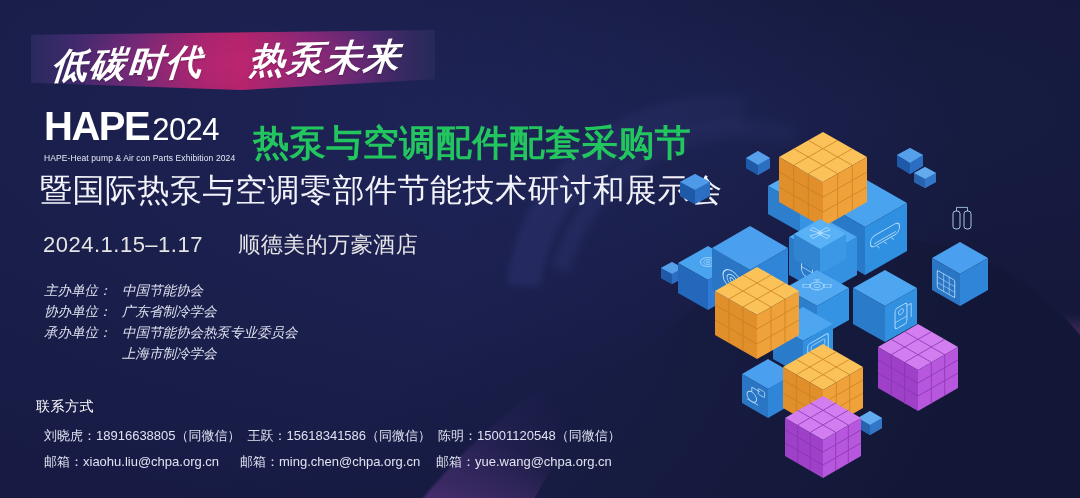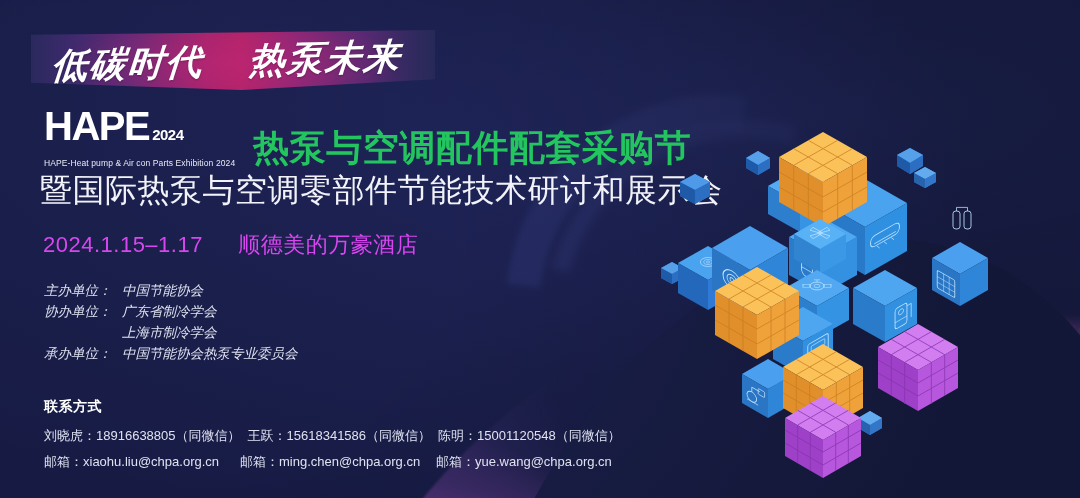--- a/index.html
+++ b/index.html
@@ -149,21 +149,21 @@
     white-space:nowrap;
   }
   .hape-block { position:relative; padding-right:10px; }
   .hape-main {
     display:flex; align-items:baseline;
     color:#ffffff;
     font-weight:bold;
     letter-spacing:-1px;
   }
   .hape-word { font-size:40px; letter-spacing:-1.5px; line-height:40px; }
-  .hape-year { font-size:15px; font-weight:bold; letter-spacing:-0.5px; margin-left:3px; line-height:40px; }
+  .hape-year { font-size:31px; font-weight:normal; letter-spacing:-0.5px; margin-left:3px; line-height:40px; }
   .hape-sub {
     color:#e8eaf5;
     font-size:8.5px;
     letter-spacing:.1px;
     margin-top:3px;
     line-height:10px;
   }
   .title-cn {
     color:#22c55e;
     font-size:36px;
@@ -178,21 +178,21 @@
     color:#f2f3fa;
     font-size:32px;
     font-weight:normal;
     letter-spacing:.5px;
     line-height:40px;
     white-space:nowrap;
   }
   .date-row {
     position:absolute;
     left:43px; top:230px;
-    color:#d946ef;
+    color:#e5e5e5;
     font-size:22px;
     letter-spacing:.5px;
     line-height:30px;
     white-space:nowrap;
   }
   .date-row .sep { display:inline-block; width:22px; }
 
   
   .org-block {
     position:absolute;
@@ -203,24 +203,24 @@
     white-space:nowrap;
   }
   .org-line { display:flex;font-style:italic; }
   .org-label { width:78px; flex:0 0 78px; }
   .org-value { }
   .org-indent { padding-left:78px; }
 
   
   .contact-title {
     position:absolute;
-    left:44px; top:398px;
+    left:36px; top:398px;
     color:#ffffff;
     font-size:14px;
-    font-weight:bold;
+    font-weight:normal;
     letter-spacing:.5px;
   }
   .contact-phones {
     position:absolute;
     left:44px; top:426px;
     color:#dfe2f0;
     font-size:13px;
     line-height:20px;
     white-space:nowrap;
   }
@@ -292,26 +292,26 @@
 
   <div class="org-block">
     <div class="org-line">
       <span class="org-label">主办单位：</span>
       <span class="org-value">中国节能协会</span>
     </div>
     <div class="org-line">
       <span class="org-label">协办单位：</span>
       <span class="org-value">广东省制冷学会</span>
     </div>
-    <div class="org-line org-indent">
-      <span class="org-value">上海市制冷学会</span>
-    </div>
     <div class="org-line">
       <span class="org-label">承办单位：</span>
       <span class="org-value">中国节能协会热泵专业委员会</span>
+    </div>
+    <div class="org-line org-indent">
+      <span class="org-value">上海市制冷学会</span>
     </div>
   </div>
 
   <div class="contact-title">联系方式</div>
 
   <div class="contact-phones">
     <span>刘晓虎：</span><span>18916638805</span><span>（同微信）</span><span class="pgap"></span><span>王跃：</span><span>15618341586</span><span>（同微信）</span><span class="pgap"></span><span>陈明：</span><span>15001120548</span><span>（同微信）</span>
   </div>
 
   <div class="contact-emails">

